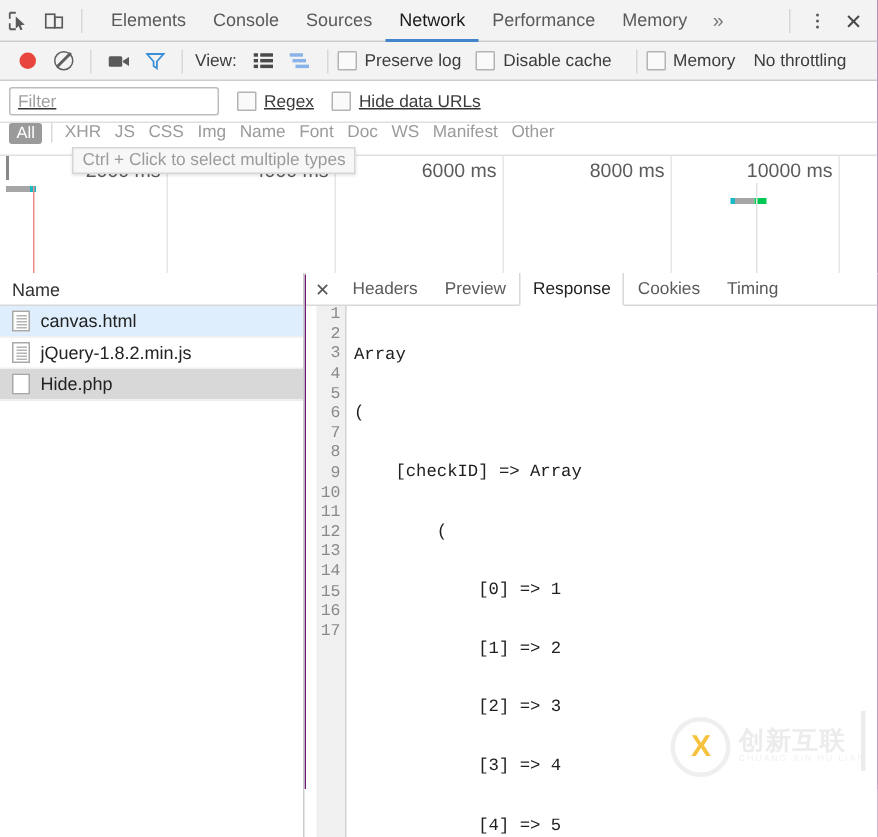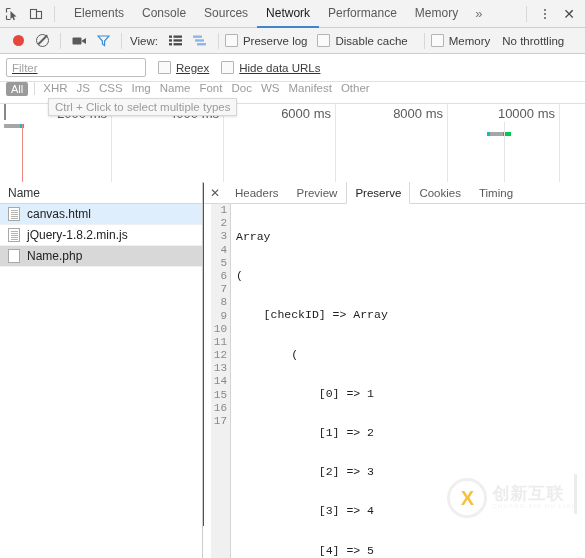--- a/index.html
+++ b/index.html
@@ -3,21 +3,21 @@
 <meta charset="utf-8">
 <style>
   html,body{margin:0;padding:0;}
   body{
     width:585px;height:558px;overflow:hidden;
     background:#fff;
     font-family:"Liberation Sans", sans-serif;
     font-size:12px;color:#333;
     -webkit-font-smoothing:antialiased;
   }
-  .devtools{position:relative;width:585px;height:526px;background:#6d28d9;}
+  .devtools{position:relative;width:585px;height:526px;background:#701a75;}
 
   
   .sep{width:1px;height:16px;background:#d8d8d8;margin:0 6px;flex:none;}
   .cb{
     width:11px;height:11px;border:1px solid #b3b3b3;background:#fafafa;
     border-radius:1px;flex:none;margin-right:5px;
   }
 
   
   .toolbar-main{
@@ -378,30 +378,30 @@
     <div class="req-row sel">
       <span class="doc-ico lined"></span>
       <span>canvas.html</span>
     </div>
     <div class="req-row">
       <span class="doc-ico lined"></span>
       <span>jQuery-1.8.2.min.js</span>
     </div>
     <div class="req-row hover">
       <span class="doc-ico"></span>
-      <span>Name.php</span>
+      <span>Hide.php</span>
     </div>
   </div>
 
   <div class="pane-right">
     <div class="det-tabs">
       <div class="close-x">✕</div>
       <div class="det-tab">Headers</div>
       <div class="det-tab">Preview</div>
-      <div class="det-tab sel">Preserve</div>
+      <div class="det-tab sel">Response</div>
       <div class="det-tab">Cookies</div>
       <div class="det-tab">Timing</div>
     </div>
 
     <div class="code-wrap">
       <div class="gutter">
         <div>1</div>
         <div>2</div>
         <div>3</div>
         <div>4</div>

